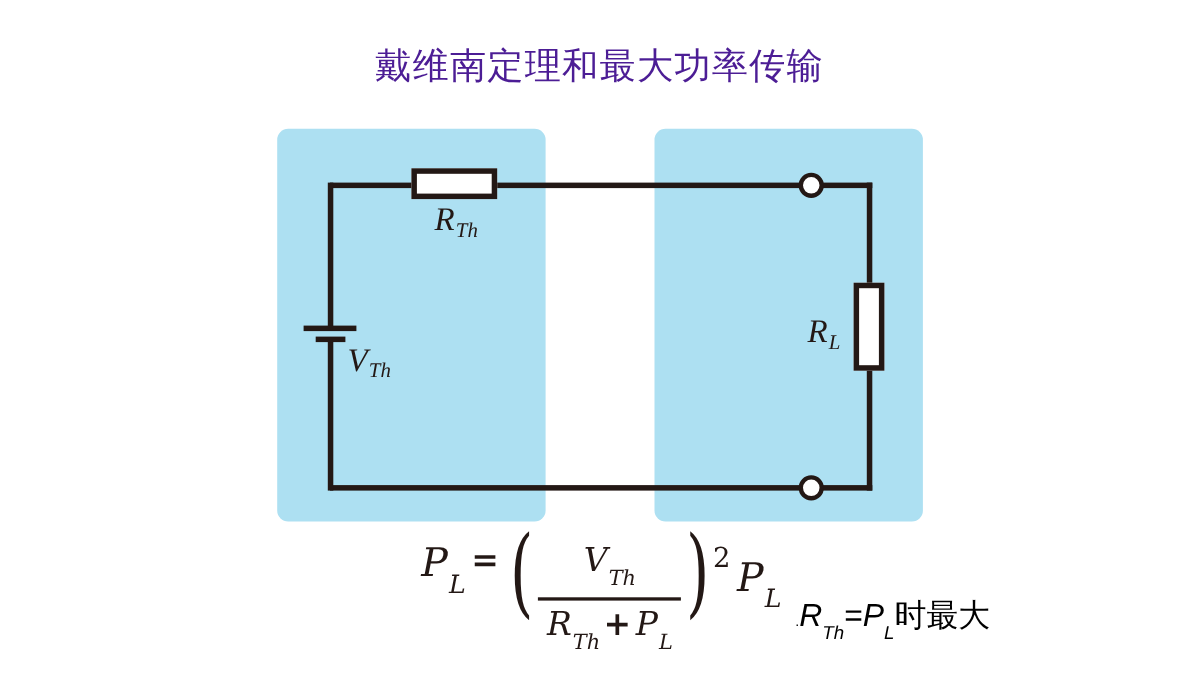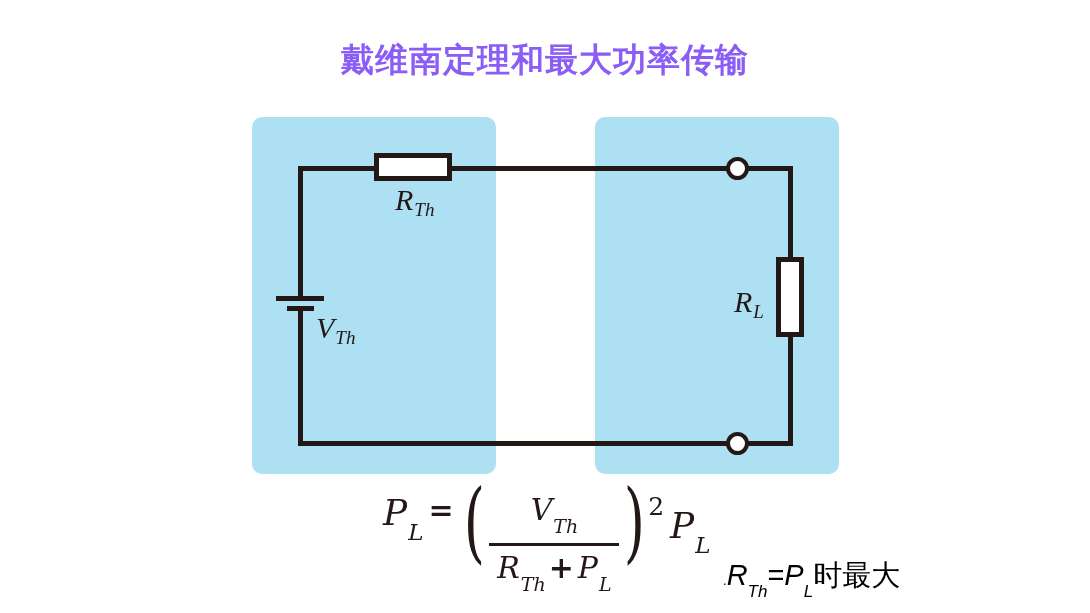--- a/index.html
+++ b/index.html
@@ -16,23 +16,23 @@
     overflow: hidden;
     font-family: "Liberation Sans", sans-serif;
     color: var(--ink);
   }
   .title {
     position: absolute;
     top: 38px; left: 0;
     width: 100%;
     text-align: center;
     font-size: 33px;
-    font-weight: bold;
+    font-weight: normal;
     letter-spacing: 1px;
-    color: #8b5cf6;
+    color: #4c1d95;
   }
   .panel {
     position: absolute;
     top: 117px;
     width: 244px;
     height: 357px;
     background: var(--panel-blue);
     border-radius: 10px;
   }
   .panel.left  { left: 252px; }
@@ -145,21 +145,21 @@
   }
   .formula .rhs {
     margin-left: 7px;
     position: relative;
     top: 13px;
   }
 
   
   .note {
     position: absolute;
-    left: 723px; top: 556px;
+    left: 723px; top: 540px;
     font-size: 29px;
     color: #000;
     white-space: nowrap;
   }
   .note .dot { font-size: 13px; }
   .note .ivar { font-style: italic; }
   .note sub {
     font-size: 17px; font-style: italic;
     position: relative; top: 5px;
   }

